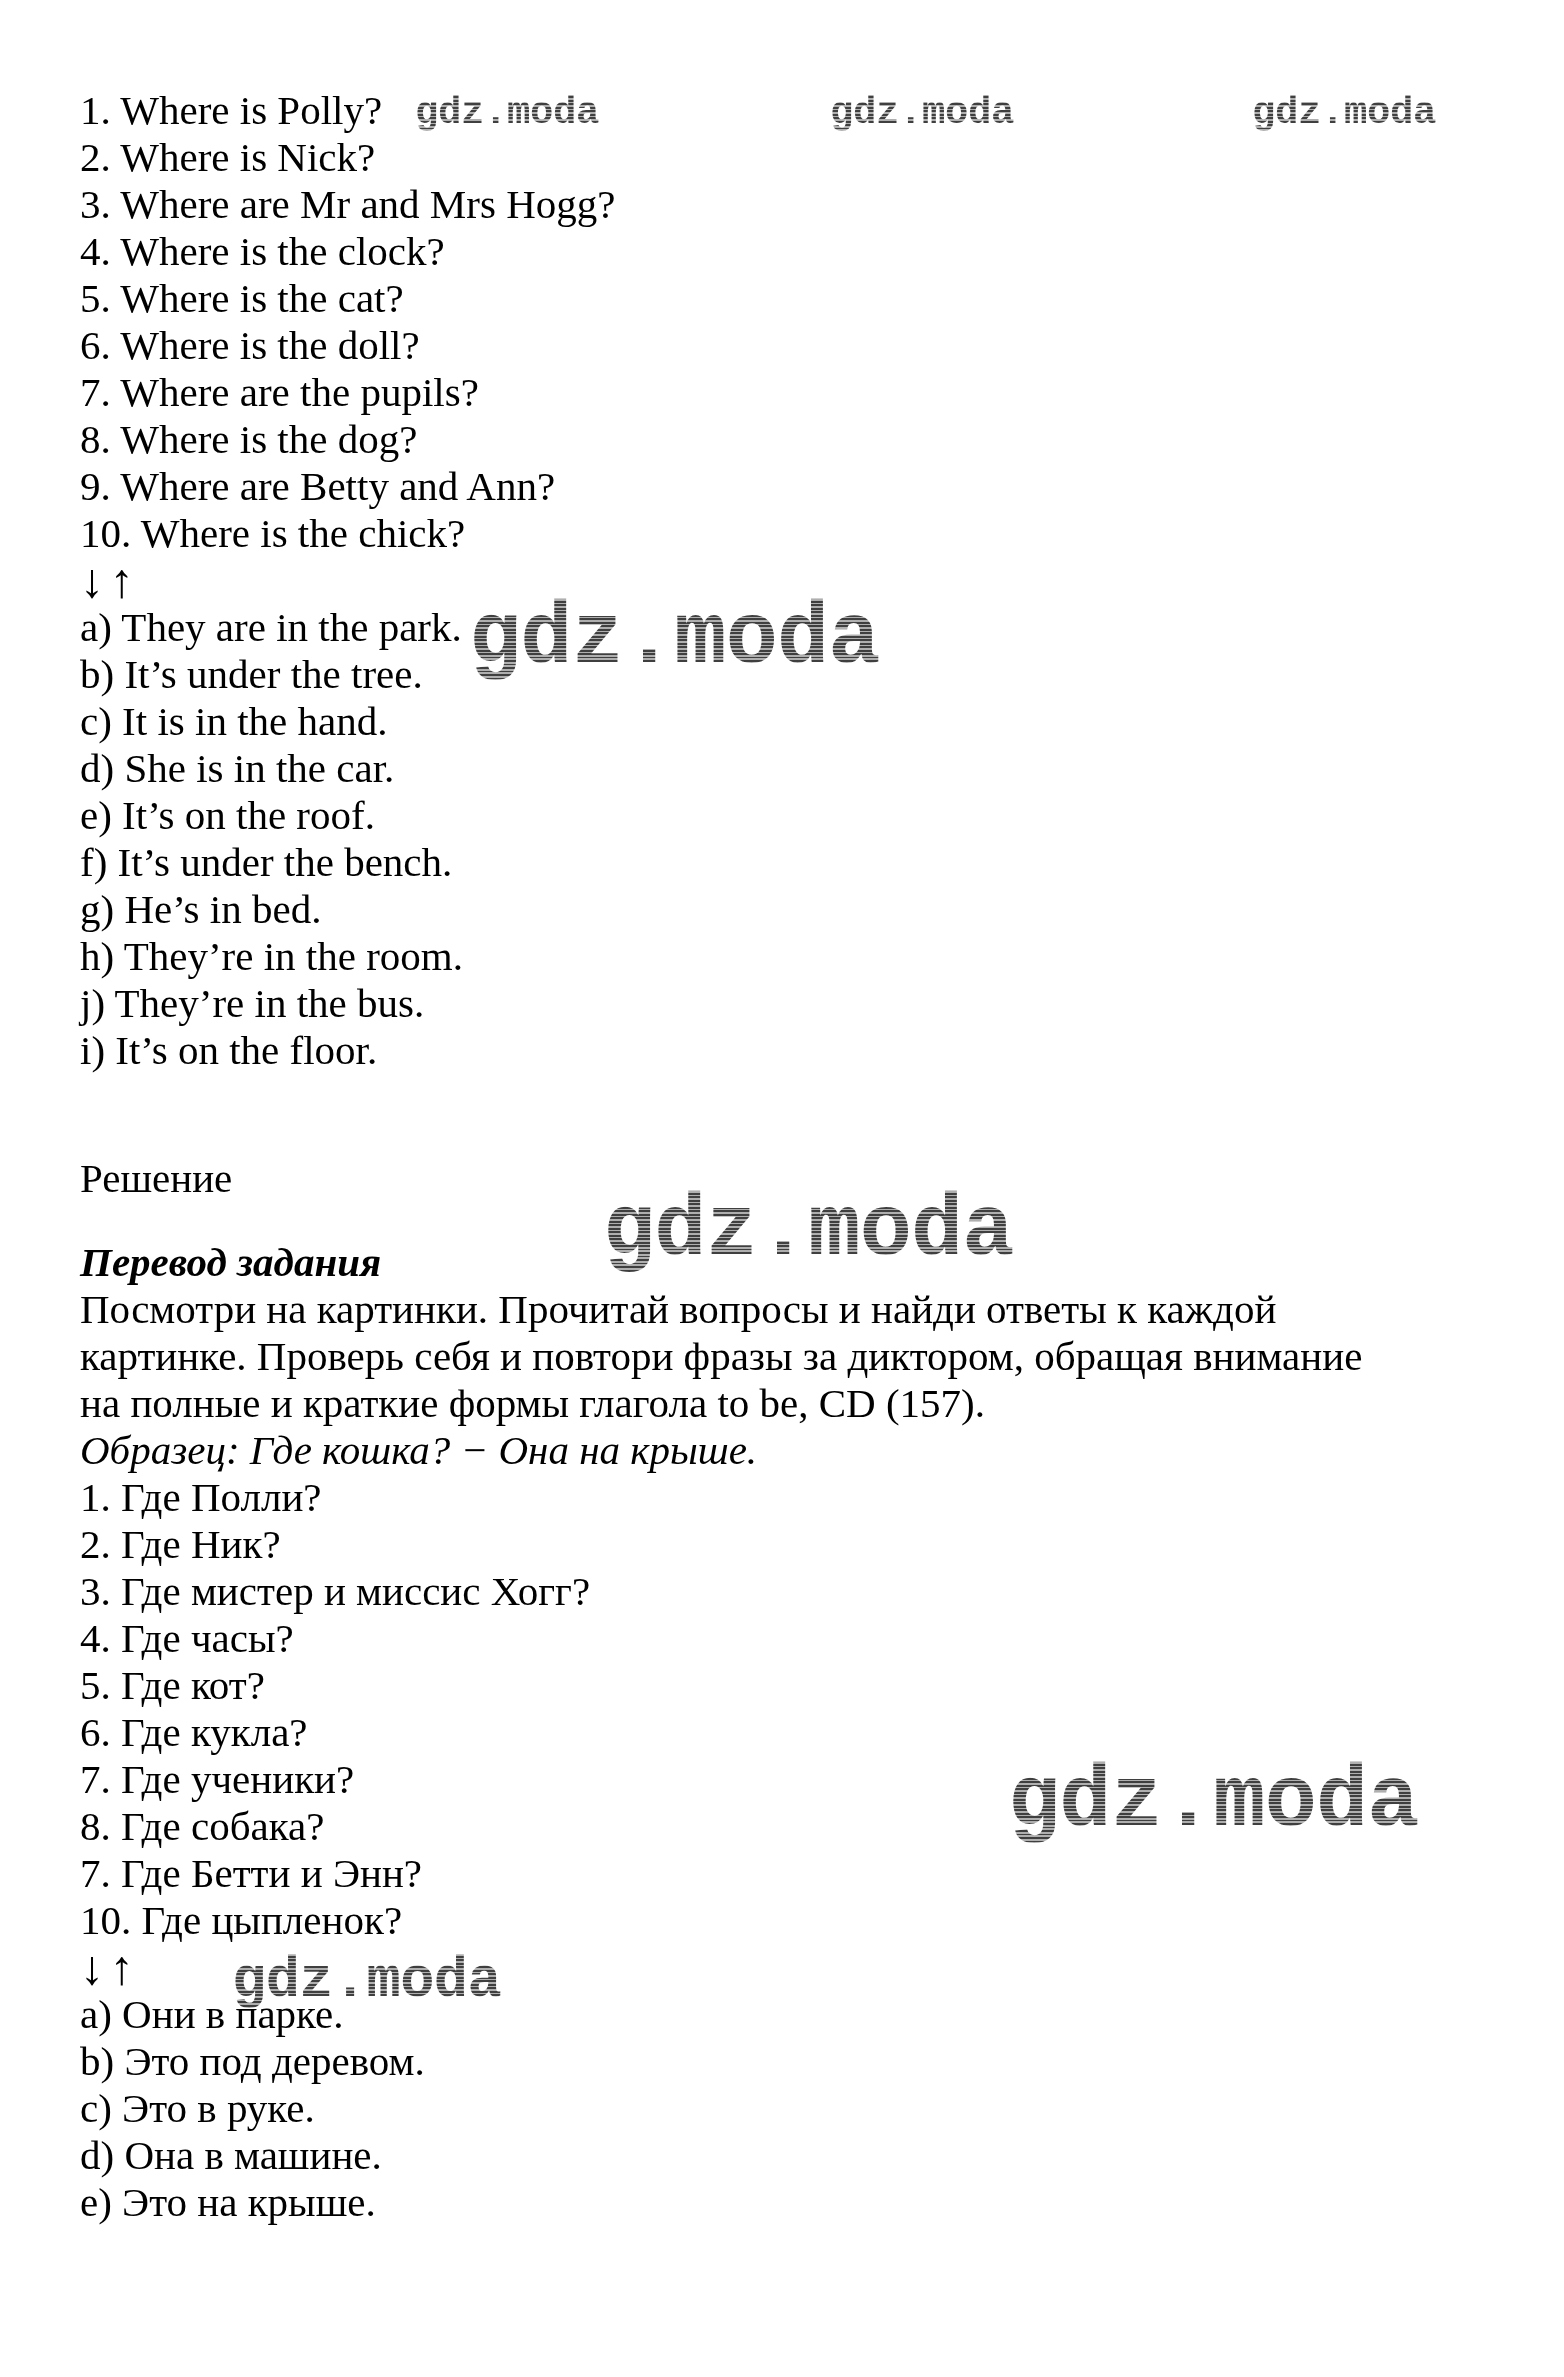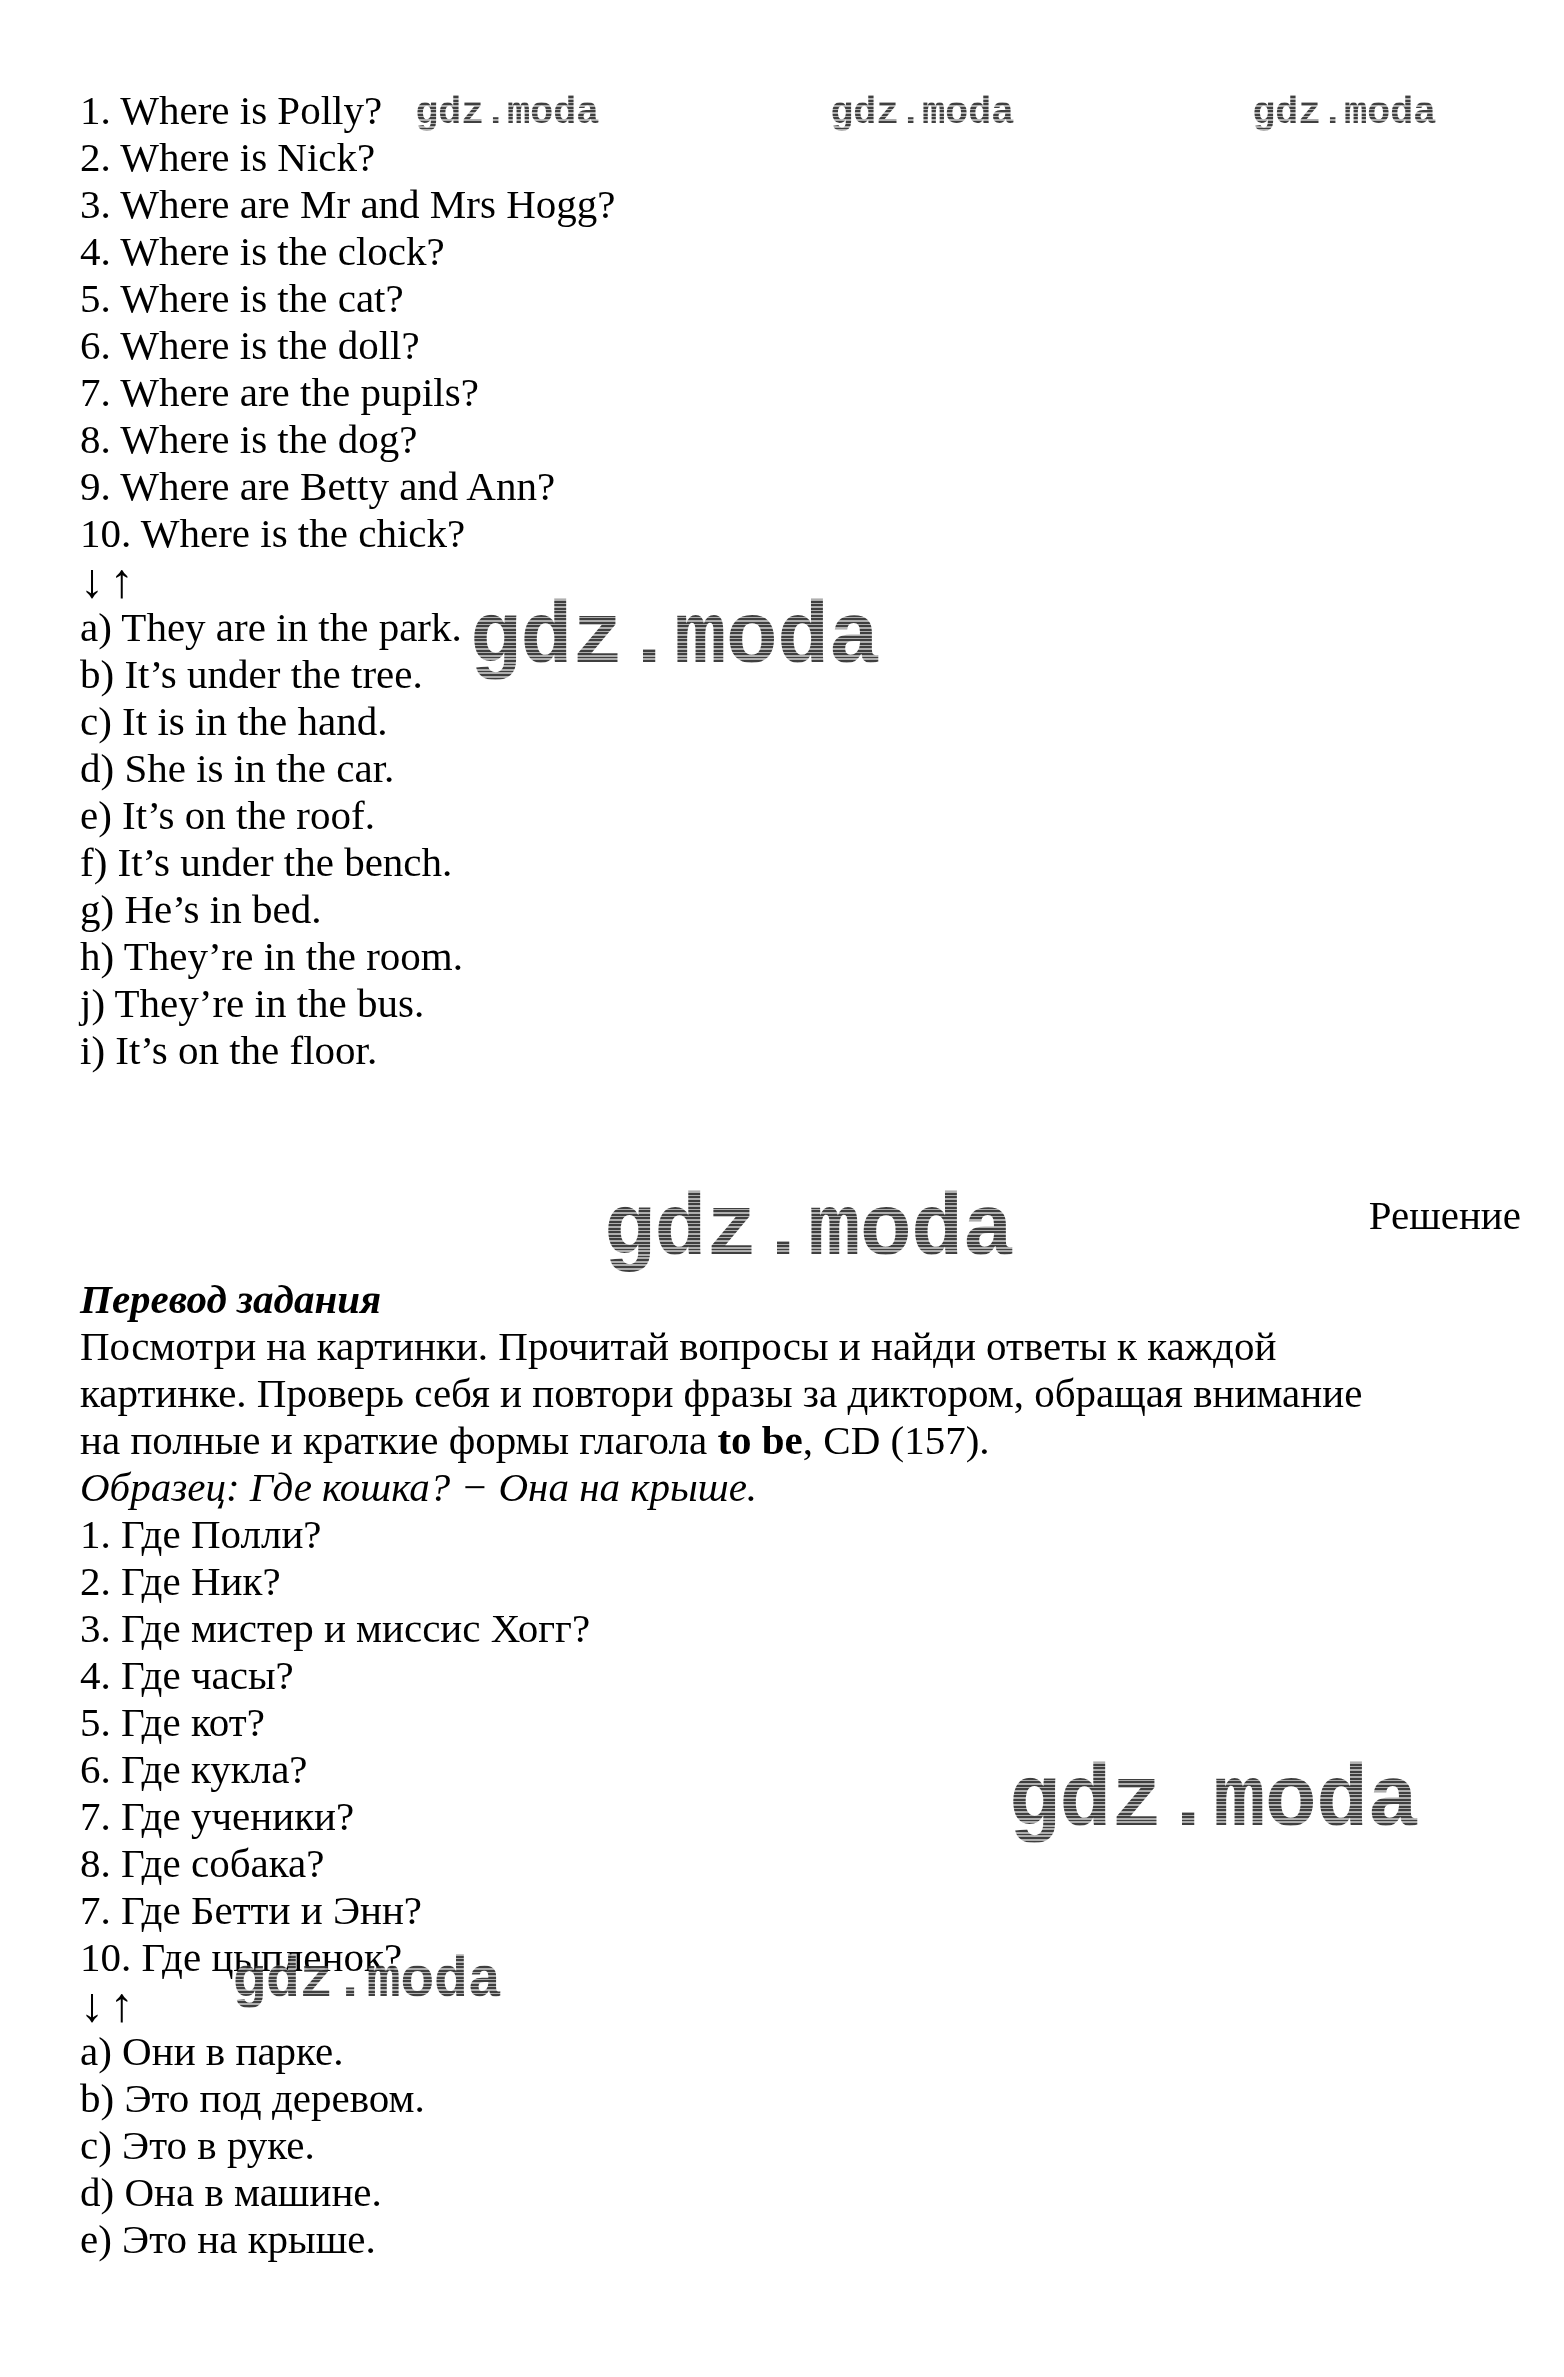--- a/index.html
+++ b/index.html
@@ -16,31 +16,31 @@
     box-sizing: border-box;
     padding: 87px 44px 0 80px;
   }
   .line { white-space: nowrap; }
   .arrows-line {
     font-size: 48px;
     letter-spacing: 5.8px;
     line-height: 47px;
   }
   .heading-solution {
-    margin-top: 118px;
-    text-align: right;
+    margin-top: 81px;
+    text-align: left;
     white-space: nowrap;
   }
   .translation-heading {
     margin-top: 37px;
     font-weight: bold;
     font-style: italic;
   }
   .sample-line { font-style: italic; }
-  .bold-inline { font-weight: bold; }
+  .bold-inline { font-weight: normal; }
 
   
   .wm {
     position: absolute;
     font-family: Liberation Mono, monospace;
     font-weight: 700;
     line-height: 1;
     white-space: nowrap;
     letter-spacing: -0.01em;
     color: #6a6a6a;

